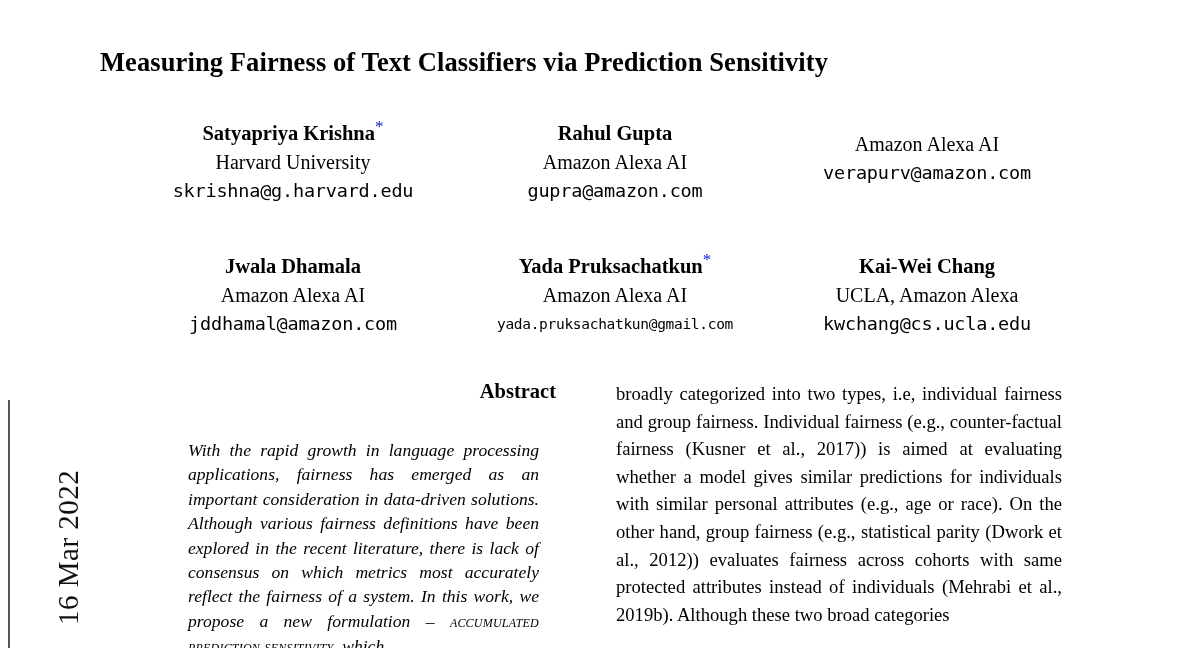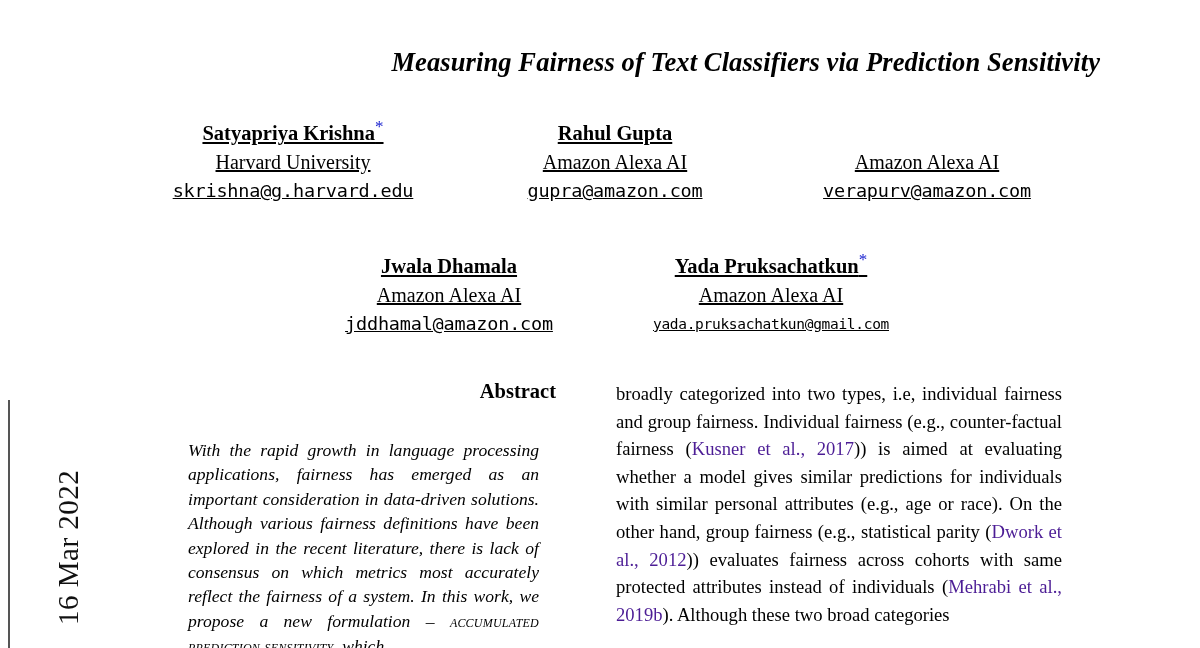--- a/index.html
+++ b/index.html
@@ -44,39 +44,37 @@
     width: 2px;
     height: 248px;
     background: #555;
   }
 
   .title {
     position: absolute;
     left: 100px;
     top: 47px;
     width: 1000px;
-    text-align: right;
+    text-align: left;
     font-size: 26.5px;
     font-weight: bold;
     font-family: "Liberation Serif", serif;
     letter-spacing: 0.1px;
-    font-style: italic;
   }
 
   .authors {
     position: absolute;
     left: 110px;
     top: 112px;
     width: 990px;
   }
   .author-row {
     display: flex;
     justify-content: center;
-    align-items: flex-end;
-    text-decoration: underline;
+    align-items: center;
   }
   .author-row.row2 { margin-top: 40px; }
   .author-block {
     text-align: center;
     padding: 0 6px;
   }
   .author-name {
     font-size: 20.5px;
     font-weight: bold;
     line-height: 29px;
@@ -142,21 +140,21 @@
   }
   .col-right p { margin: 0; }
   .col-left p { margin: 16px; font-style: italic; }
 
   .sc {
     font-variant: small-caps;
     font-size: 17.2px;
     letter-spacing: 0.2px;
   }
   .cite {
-    color: #4c1d95;
+    color: #000000;
   }
 </style>
 </head>
 <body>
 
 <div class="page">
 
   <div class="stamp-rule"></div>
   <div class="arxiv-stamp">16 Mar 2022</div>
 
@@ -185,20 +183,25 @@
       <div class="author-block c1">
         <div class="author-name"><span>Jwala Dhamala</span><span class="star"></span></div>
         <div class="author-affil">Amazon Alexa AI</div>
         <div class="author-email">jddhamal@amazon.com</div>
       </div>
       <div class="author-block c2">
         <div class="author-name"><span>Yada Pruksachatkun</span><span class="star">*</span></div>
         <div class="author-affil">Amazon Alexa AI</div>
         <div class="author-email small">yada.pruksachatkun@gmail.com</div>
       </div>
+      <div class="author-block c3">
+        <div class="author-name"><span>Kai-Wei Chang</span><span class="star"></span></div>
+        <div class="author-affil">UCLA, Amazon Alexa</div>
+        <div class="author-email">kwchang@cs.ucla.edu</div>
+      </div>
     </div>
 
   </div>
 
   <div class="abstract-head">Abstract</div>
 
   <div class="col-left">
     <p><span>With the rapid growth in language processing applications, fairness has emerged as an important consideration in data-driven solutions. Although various fairness definitions have been explored in the recent literature, there is lack of consensus on which metrics most accurately reflect the fairness of a system. In this work, we propose a new formulation – </span><span class="sc">accumulated prediction sensitivity</span><span>, which</span></p>
   </div>
 

